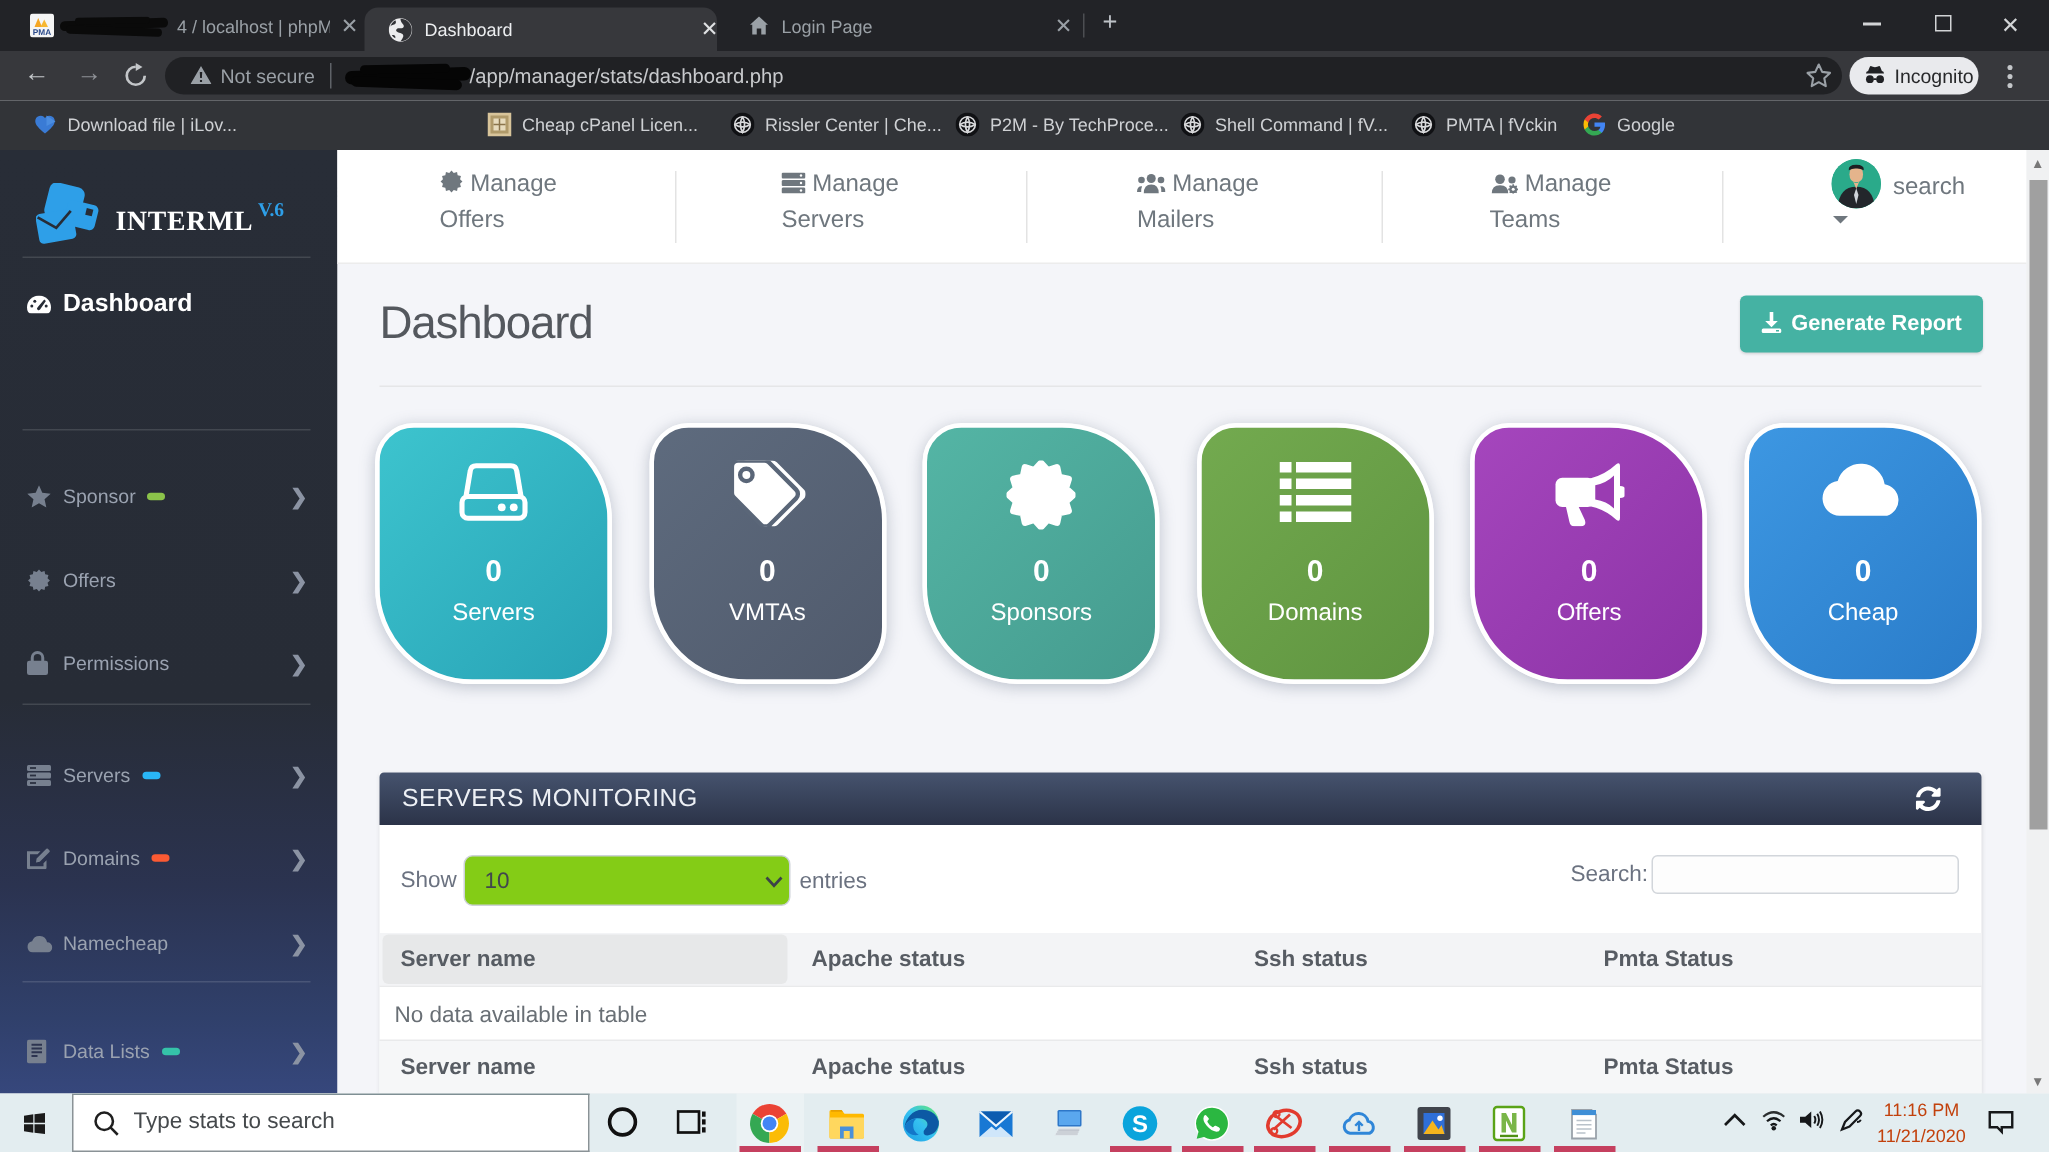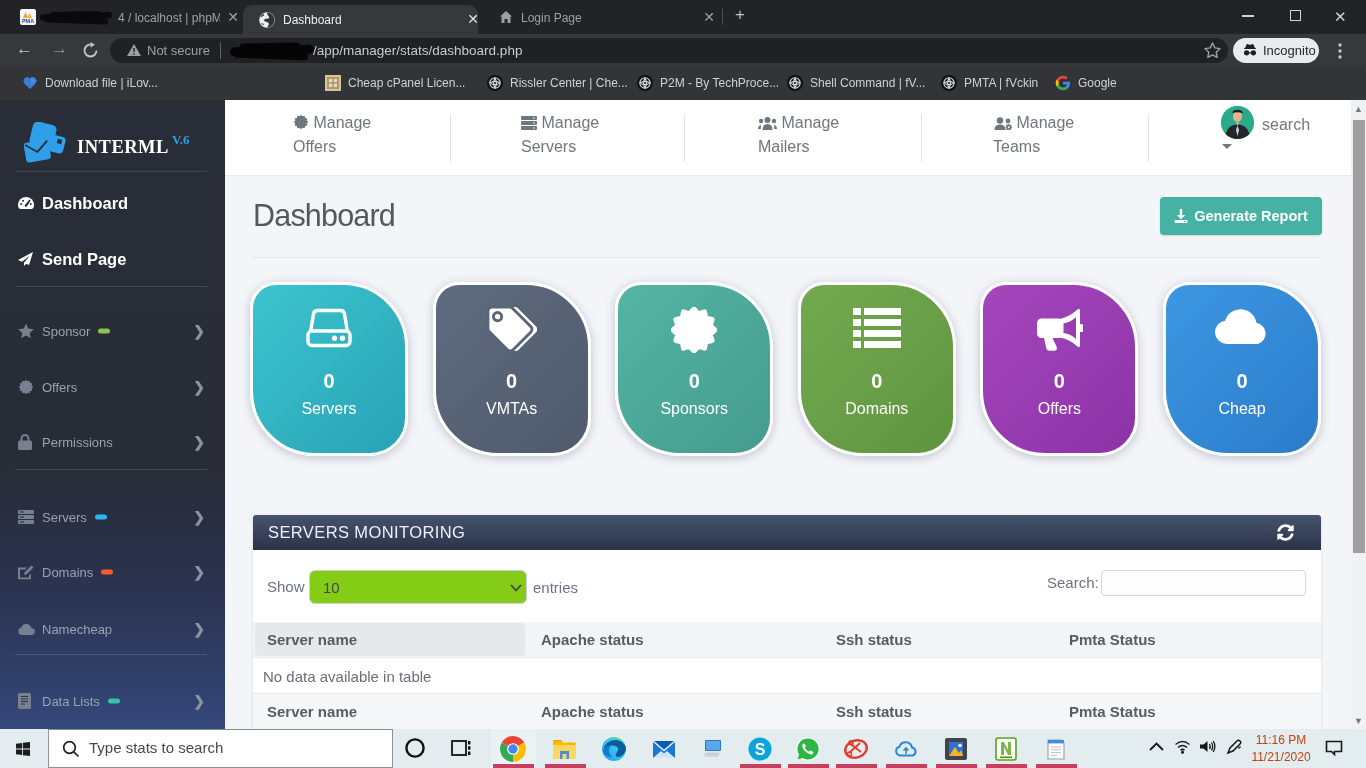--- a/index.html
+++ b/index.html
@@ -245,26 +245,20 @@
   <svg class="mico" width="16" height="12">
         <path d="M8 0 A8 8 0 0 0 0 8 Q0 12 3 12 L13 12 Q16 12 16 8 A8 8 0 0 0 8 0 Z" fill="#fff"></path>
         <g fill="#272c36">
           <circle cx="3.2" cy="7" r="1"></circle>
           <circle cx="5.2" cy="3.8" r="1"></circle>
           <circle cx="12.8" cy="7" r="1"></circle>
           <path d="M11.5 2.6 L12.6 3.7 L8.7 9.4 Q7.8 10.3 7 9.5 Q6.2 8.7 7.1 7.8 Z"></path>
         </g>
       </svg>
   <div class="mtxtw">Dashboard</div>
- </div>
- <div class="mitem" style="top:147px;">
-  <svg class="mico" width="15" height="14">
-        <path d="M15 0 L0 8 L4 9.8 L12 3.5 L6 10.8 L6 14 L8.3 11.8 L11 13 Z" fill="#fff"></path>
-      </svg>
-  <div class="mtxtw">Send Page</div>
  </div>
  <div class="sep" style="top:186px;"></div>
  <div class="mitem" style="top:219px;">
   <svg class="mico" width="16" height="15">
         <path d="M8 0 L10.2 5 L15.8 5.7 L11.7 9.4 L12.9 14.8 L8 12 L3.1 14.8 L4.3 9.4 L0.2 5.7 L5.8 5 Z" fill="#77808f"></path>
       </svg>
   <div class="mtxt">Sponsor<span class="dash" style="background:#8bc34a;"></span></div>
       <div class="chev">❯</div>
  </div>
  <div class="mitem" style="top:275px;">

